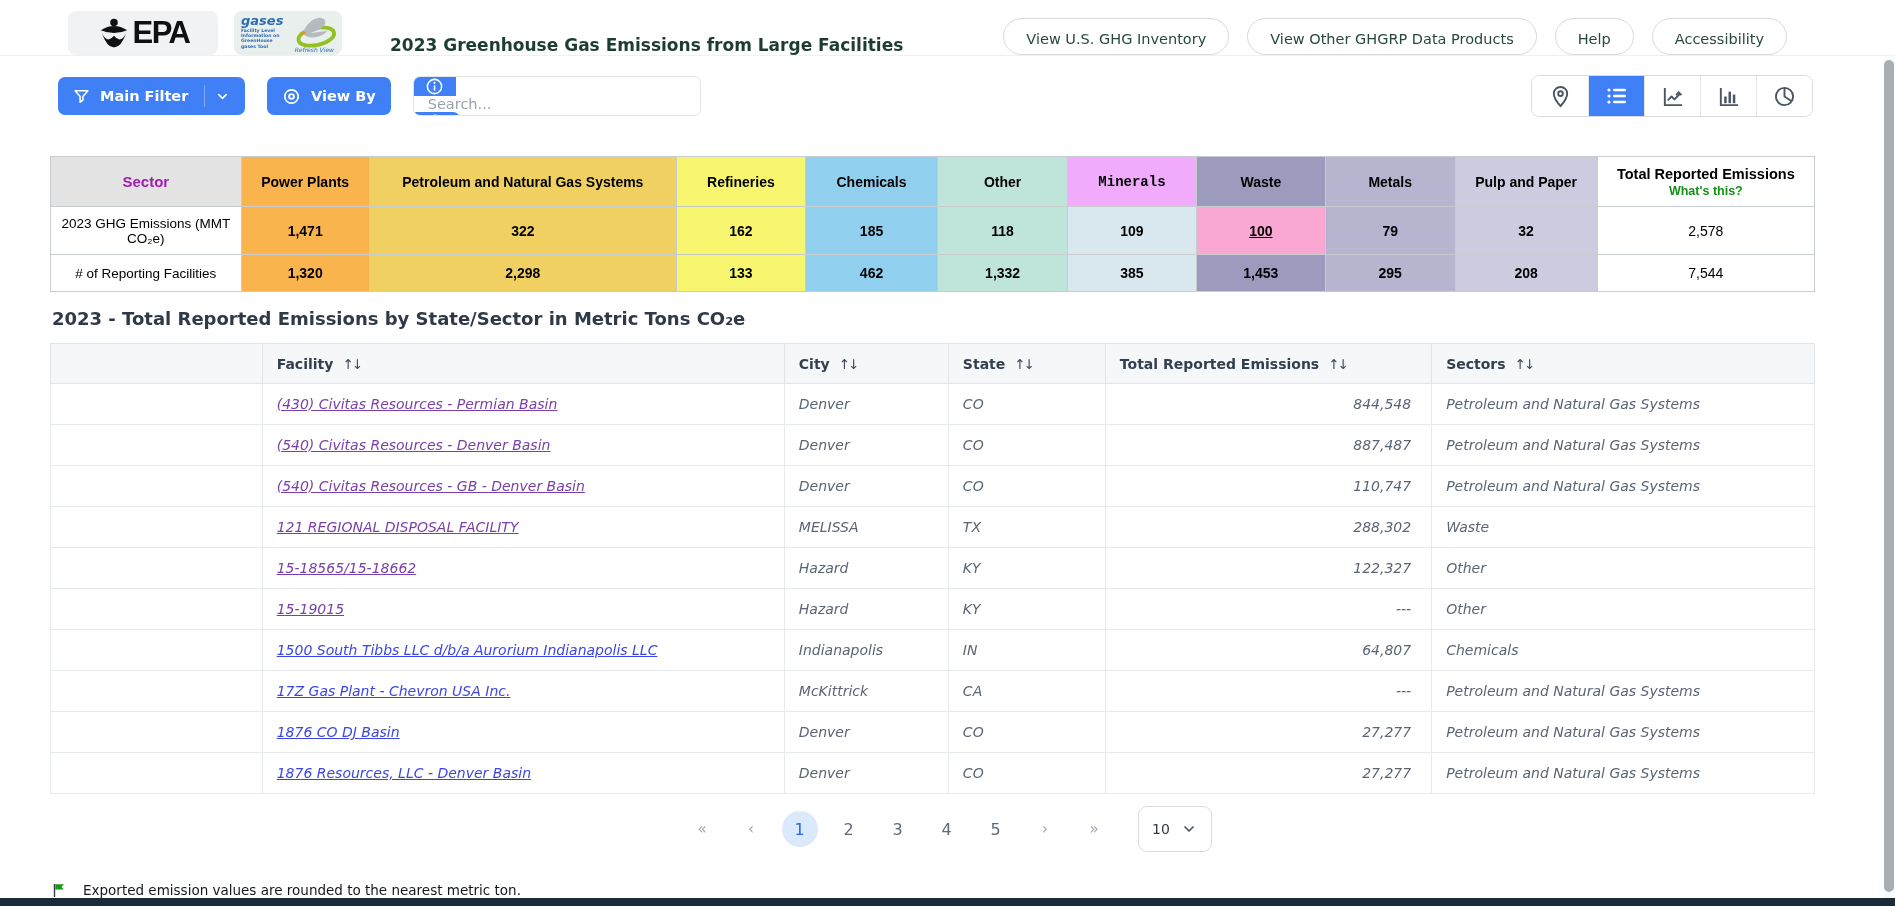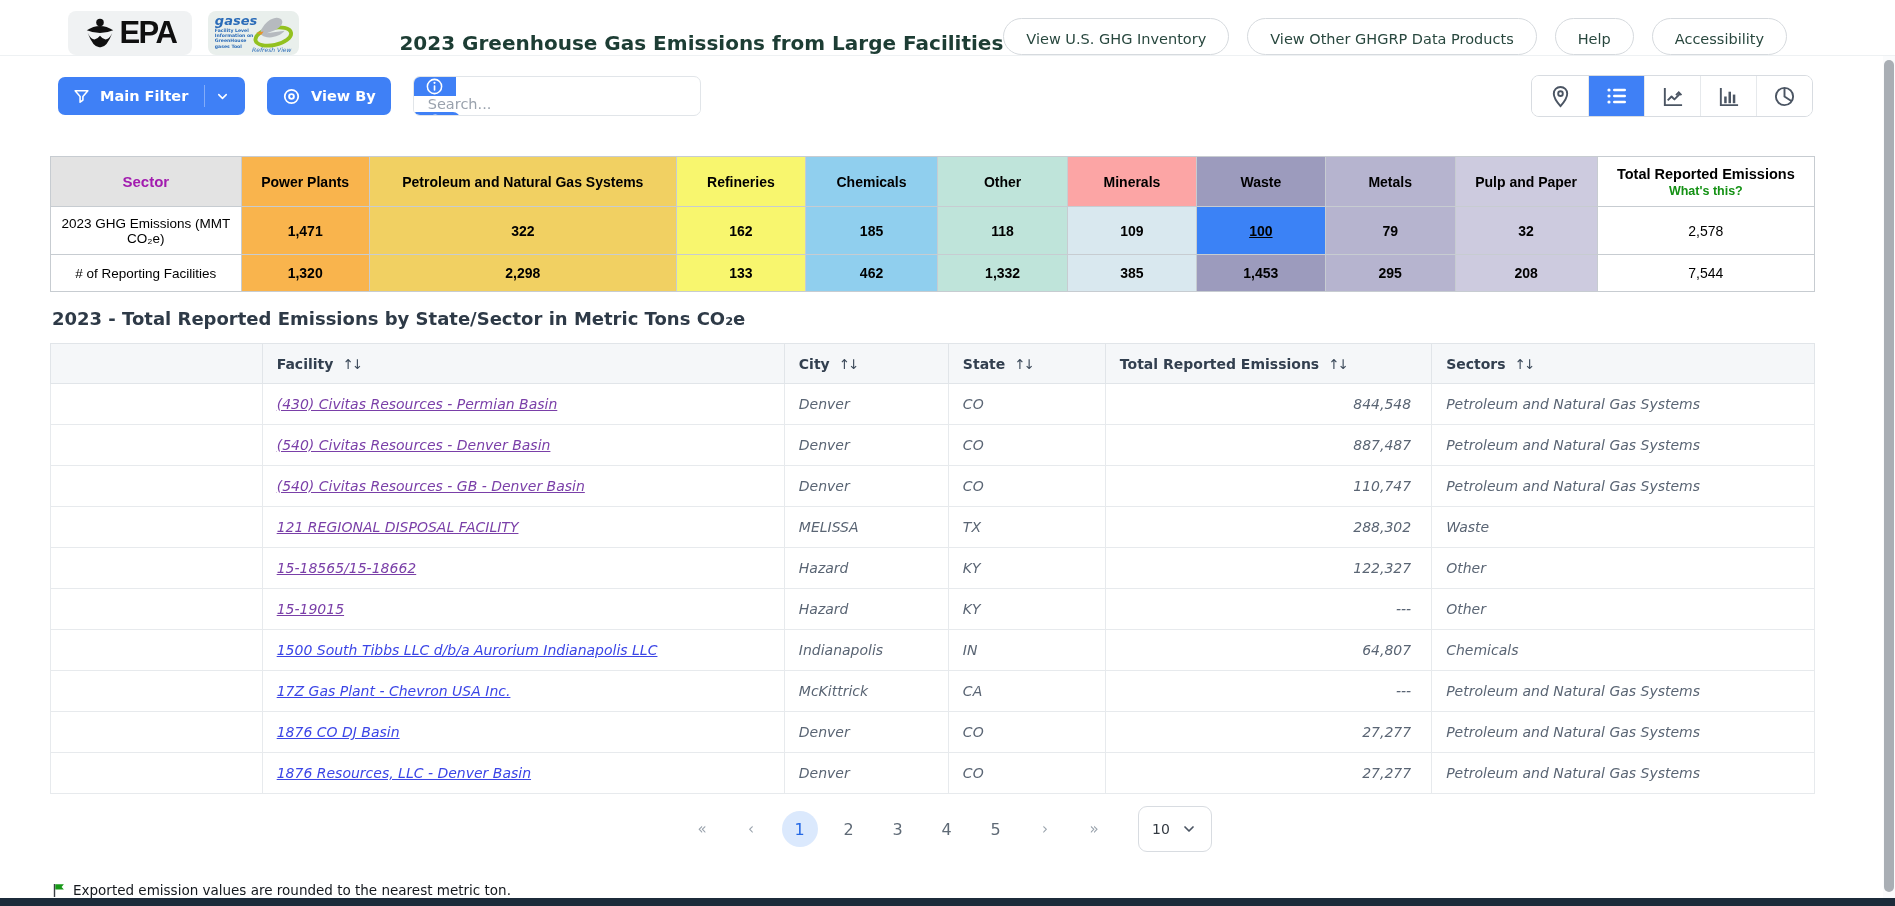--- a/index.html
+++ b/index.html
@@ -9,21 +9,21 @@
 
   
   .app-header { height:56px; display:flex; align-items:flex-end; padding:0 108px 0 68px; border-bottom:1px solid #eef1f3; }
   .epa-logo { width:150px; height:44px; background:#f0f2f3; border-radius:8px; display:flex; align-items:center; justify-content:center; gap:2px; cursor:pointer; }
   .epa-text { font-size:31px; font-weight:bold; color:#101010; letter-spacing:-1.5px; font-family:"Liberation Sans",sans-serif; }
   .flight-logo { width:108px; height:44px; background:#e9efec; border-radius:8px; margin-left:16px; position:relative; padding:4px 7px; overflow:hidden; cursor:pointer; }
   .flight-word { color:#2b6cb8; font-weight:bold; font-size:13px; line-height:12px; font-style:italic; }
   .flight-sub { color:#2b6cb8; font-size:4.6px; line-height:5.2px; width:40px; margin-top:1px; font-weight:bold; }
   .flight-bird { position:absolute; right:2px; top:4px; }
   .flight-refresh { position:absolute; right:8px; bottom:2px; color:#2b6cb8; font-size:6px; font-style:italic; }
-  .app-title { font-size:20px; font-weight:bold; color:#1d3d34; margin-left:100px; white-space:nowrap; }
+  .app-title { font-size:17px; font-weight:bold; color:#1d3d34; margin-left:48px; white-space:nowrap; }
   .header-buttons { margin-left:auto; display:flex; gap:18px; }
   .pill-btn { height:37px; border:1px solid #d6dade; border-radius:19px; background:#fff; color:#28473e; font-size:14.5px; padding:12px 22px; white-space:nowrap; }
 
   
   .toolbar { display:flex; align-items:center; margin-top:20px; padding:0 82px 0 58px; gap:22px; height:40px; }
   .btn-blue { background:#3f80f6; color:#fff; border:none; border-radius:7px; height:38px; display:flex; align-items:center; gap:10px; padding:0 15px; font-size:14.5px; font-weight:bold; }
   .main-filter { width:187px; }
   .mf-divider { width:1px; height:22px; background:rgba(255,255,255,.35); margin-left:auto; }
   .search-group { display:flex; align-items:stretch; height:40px; border-radius:7px; overflow:hidden; border:1px solid #e1e5e9;flex-direction:column; }
   .info-btn { width:42px; background:#3f80f6; border:none; display:flex; align-items:center; justify-content:center; }
@@ -63,21 +63,21 @@
 
   
   .pagination-row { display:flex; align-items:center; justify-content:center; gap:26px; margin-top:12px; }
   .pager { display:flex; align-items:center; gap:13px; }
   .pg { width:36px; height:36px; border:none; background:transparent; font-size:16px; color:#5f6a76; border-radius:50%; display:flex; align-items:center; justify-content:center; }
   .pg.nav { color:#9aa3ad; font-size:15px; letter-spacing:-1px; }
   .pg.active { background:#dbe9fd; color:#2468e5; }
   .page-size { width:74px; height:46px; border:1px solid #d8dce1; border-radius:9px; display:flex; align-items:center; justify-content:center; gap:11px; font-size:14px; color:#333a42; background:#fff; cursor:pointer; }
 
   
-  .footnote { margin:30px 80px 0 52px; display:flex; align-items:center; gap:7px; font-size:13.5px; color:#14181d; }
+  .footnote { margin:30px 80px 0 52px; display:flex; align-items:center; gap:17px; font-size:13.5px; color:#14181d; }
   .bottom-bar { position:absolute; left:0; right:0; bottom:0; height:8px; background:#1c2b3a; }
   .scrollbar { position:absolute; top:56px; right:0; bottom:8px; width:12px; background:#fafbfc; }
   .scroll-thumb { position:absolute; top:4px; left:1px; width:10px; height:calc(100% - 10px); background:#a9aeb4; border-radius:5px; }
 </style>
 </head>
 <body>
 
 <header class="app-header">
   <div class="epa-logo">
     <svg width="34" height="34" viewBox="0 0 36 36">
@@ -196,40 +196,40 @@
       <col style="width:12.3%">
   </colgroup>
   <thead>
     <tr>
       <th class="sector-head">Sector</th>
       <th class="col-head" style="background: rgb(249, 180, 77);">Power Plants</th>
       <th class="col-head" style="background: rgb(241, 208, 98);">Petroleum and Natural Gas Systems</th>
       <th class="col-head" style="background: rgb(248, 246, 110);">Refineries</th>
       <th class="col-head" style="background: rgb(144, 207, 238);">Chemicals</th>
       <th class="col-head" style="background: rgb(191, 228, 218);">Other</th>
-      <th class="col-head" style="background: #fca5a5;">Minerals</th>
+      <th class="col-head" style="background: #f0abfc; font-family: Liberation Mono, monospace;">Minerals</th>
       <th class="col-head" style="background: rgb(156, 155, 189);">Waste</th>
       <th class="col-head" style="background: rgb(182, 180, 207);">Metals</th>
       <th class="col-head" style="background: rgb(205, 203, 223);">Pulp and Paper</th>
       <th class="total-head">
         <div class="tl">Total Reported Emissions</div>
         <a class="whats-this">What's this?</a>
       </th>
     </tr>
   </thead>
   <tbody>
     <tr class="row-emissions">
       <td class="row-label">2023 GHG Emissions (MMT CO₂e)</td>
       <td style="background: rgb(249, 180, 77);">1,471</td>
       <td style="background: rgb(241, 208, 98);">322</td>
       <td style="background: rgb(248, 246, 110);">162</td>
       <td style="background: rgb(144, 207, 238);">185</td>
       <td style="background: rgb(191, 228, 218);">118</td>
       <td style="background: rgb(217, 232, 239);">109</td>
-      <td style="background: #3b82f6; text-decoration: underline;">100</td>
+      <td style="background: #f9a8d4; text-decoration: underline;">100</td>
       <td style="background: rgb(182, 180, 207);">79</td>
       <td style="background: rgb(205, 203, 223);">32</td>
       <td class="total-cell">2,578</td>
     </tr>
     <tr class="row-facilities">
       <td class="row-label"># of Reporting Facilities</td>
       <td style="background: rgb(249, 180, 77);">1,320</td>
       <td style="background: rgb(241, 208, 98);">2,298</td>
       <td style="background: rgb(248, 246, 110);">133</td>
       <td style="background: rgb(144, 207, 238);">462</td>

